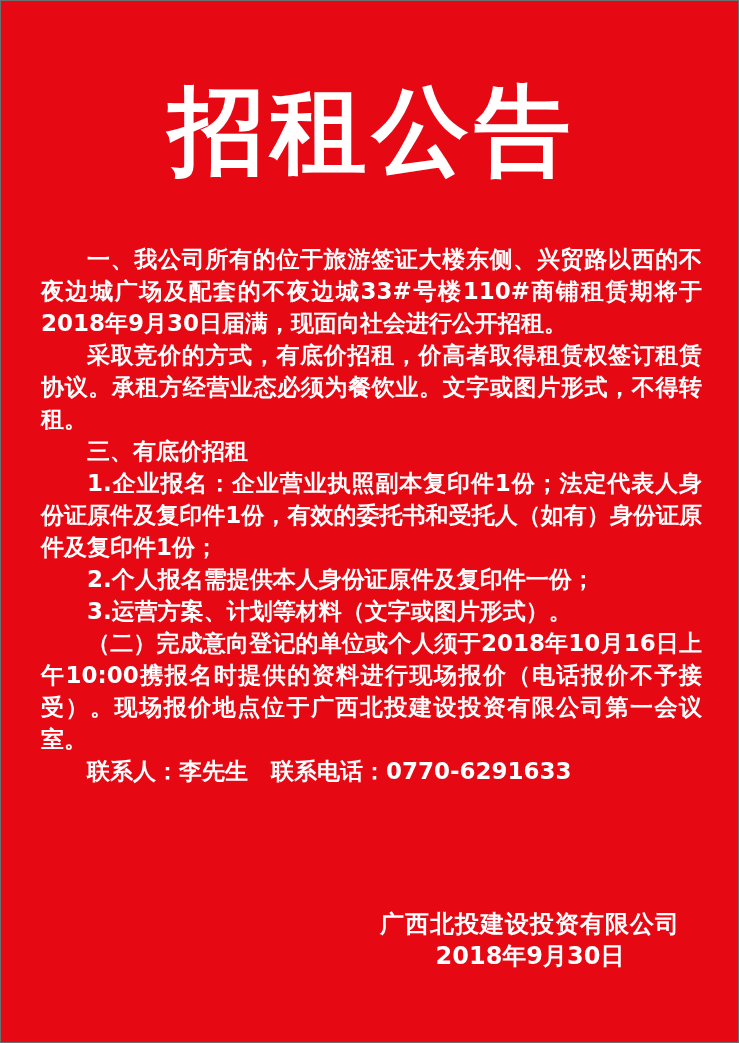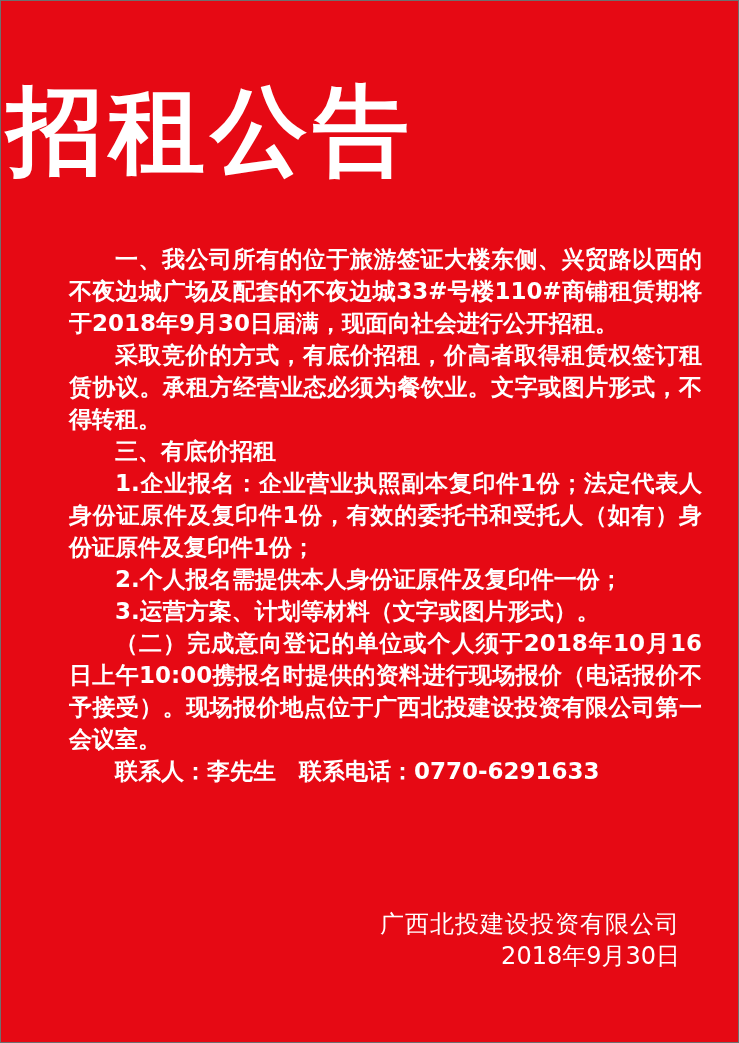--- a/index.html
+++ b/index.html
@@ -12,57 +12,57 @@
     position: relative;
     width: 739px;
     height: 1043px;
     box-sizing: border-box;
     background: #e60914;
     border: 1px solid #6f6f6f;
     overflow: hidden;
   }
   .title {
     margin: 78px 0 0 0;
+    text-align: center;
     color: #ffffff;
     font-family: "DejaVu Serif", serif;
     font-weight: bold;
     font-size: 96px;
     line-height: 1.08;
     letter-spacing: 6px;
     text-indent: 6px; 
   }
   .content {
-    margin: 60px 36px 0 68px;
+    margin: 60px 36px 0 40px;
     color: #ffffff;
     font-weight: bold;
     font-size: 23px;
     line-height: 32px;
     text-align: justify;
   }
   .content p {
     margin: 0;
     padding: 0;
     text-indent: 2em;
   }
   .signature {
     position: absolute;
     top: 908px;
     right: 58px;
     color: #ffffff;
-    font-weight: normal;
+    font-weight: bold;
     font-size: 24px;
     line-height: 31px;
     text-align: center;
   }
   .signature .company {
     letter-spacing: 1px;
   }
   .signature .date {
     margin-top: 1px;
-    text-align: right;
   }
 </style>
 </head>
 <body>
 
 <div class="poster">
 
   <h1 class="title">招租公告</h1>
 
   <div class="content">

